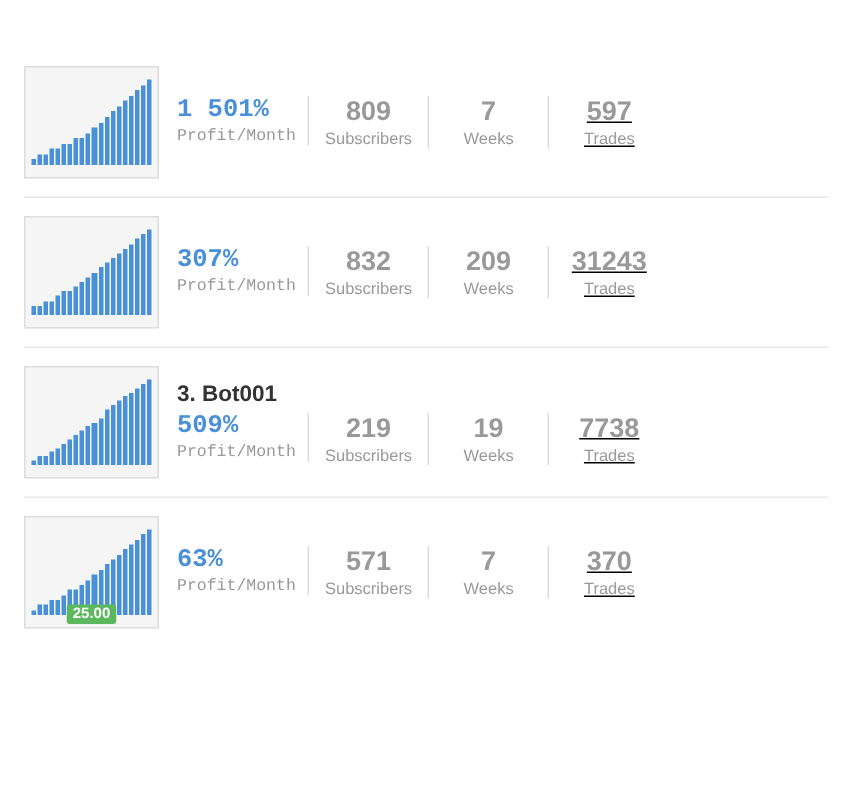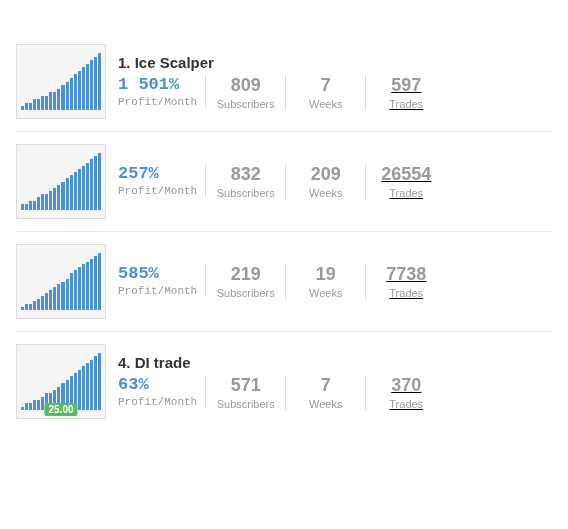--- a/index.html
+++ b/index.html
@@ -142,21 +142,20 @@
           <div class="bar" style="height: 62.5%;"></div>
           <div class="bar" style="height: 68.75%;"></div>
           <div class="bar" style="height: 75%;"></div>
           <div class="bar" style="height: 81.25%;"></div>
           <div class="bar" style="height: 87.5%;"></div>
           <div class="bar" style="height: 93.75%;"></div>
           <div class="bar" style="height: 100%;"></div>
         </div>
       </div>
       <div class="signal-info">
-        <div class="signal-name">1. Ice Scalper</div>
         <div class="signal-stats">
           <div class="stat-block">
             <div class="stat-value profit">1 501%</div>
             <div class="stat-label">Profit/Month</div>
           </div>
           <div class="stat-block">
             <div class="stat-value">809</div>
             <div class="stat-label">Subscribers</div>
           </div>
           <div class="stat-block">
@@ -191,33 +190,33 @@
           <div class="bar" style="height: 77.7778%;"></div>
           <div class="bar" style="height: 83.3333%;"></div>
           <div class="bar" style="height: 88.8889%;"></div>
           <div class="bar" style="height: 94.4444%;"></div>
           <div class="bar" style="height: 100%;"></div>
         </div>
       </div>
       <div class="signal-info">
         <div class="signal-stats">
           <div class="stat-block">
-            <div class="stat-value profit">257%</div>
+            <div class="stat-value profit">307%</div>
             <div class="stat-label">Profit/Month</div>
           </div>
           <div class="stat-block">
             <div class="stat-value">832</div>
             <div class="stat-label">Subscribers</div>
           </div>
           <div class="stat-block">
             <div class="stat-value">209</div>
             <div class="stat-label">Weeks</div>
           </div>
           <div class="stat-block">
-            <div class="stat-value">26554</div>
+            <div class="stat-value">31243</div>
             <div class="stat-label">Trades</div>
           </div>
         </div>
       </div>
     </div>
     <div class="signal-item">
       <div class="chart-thumb">
         <div class="bar-chart">
           <div class="bar" style="height: 5%;"></div>
           <div class="bar" style="height: 10%;"></div>
@@ -235,23 +234,24 @@
           <div class="bar" style="height: 70%;"></div>
           <div class="bar" style="height: 75%;"></div>
           <div class="bar" style="height: 80%;"></div>
           <div class="bar" style="height: 85%;"></div>
           <div class="bar" style="height: 90%;"></div>
           <div class="bar" style="height: 95%;"></div>
           <div class="bar" style="height: 100%;"></div>
         </div>
       </div>
       <div class="signal-info">
+        <div class="signal-name">3. Bot001</div>
         <div class="signal-stats">
           <div class="stat-block">
-            <div class="stat-value profit">585%</div>
+            <div class="stat-value profit">509%</div>
             <div class="stat-label">Profit/Month</div>
           </div>
           <div class="stat-block">
             <div class="stat-value">219</div>
             <div class="stat-label">Subscribers</div>
           </div>
           <div class="stat-block">
             <div class="stat-value">19</div>
             <div class="stat-label">Weeks</div>
           </div>
@@ -282,21 +282,20 @@
           <div class="bar" style="height: 70.5882%;"></div>
           <div class="bar" style="height: 76.4706%;"></div>
           <div class="bar" style="height: 82.3529%;"></div>
           <div class="bar" style="height: 88.2353%;"></div>
           <div class="bar" style="height: 94.1176%;"></div>
           <div class="bar" style="height: 100%;"></div>
         </div>
         <div class="price-badge">25.00</div>
       </div>
       <div class="signal-info">
-        <div class="signal-name">4. DI trade</div>
         <div class="signal-stats">
           <div class="stat-block">
             <div class="stat-value profit">63%</div>
             <div class="stat-label">Profit/Month</div>
           </div>
           <div class="stat-block">
             <div class="stat-value">571</div>
             <div class="stat-label">Subscribers</div>
           </div>
           <div class="stat-block">

